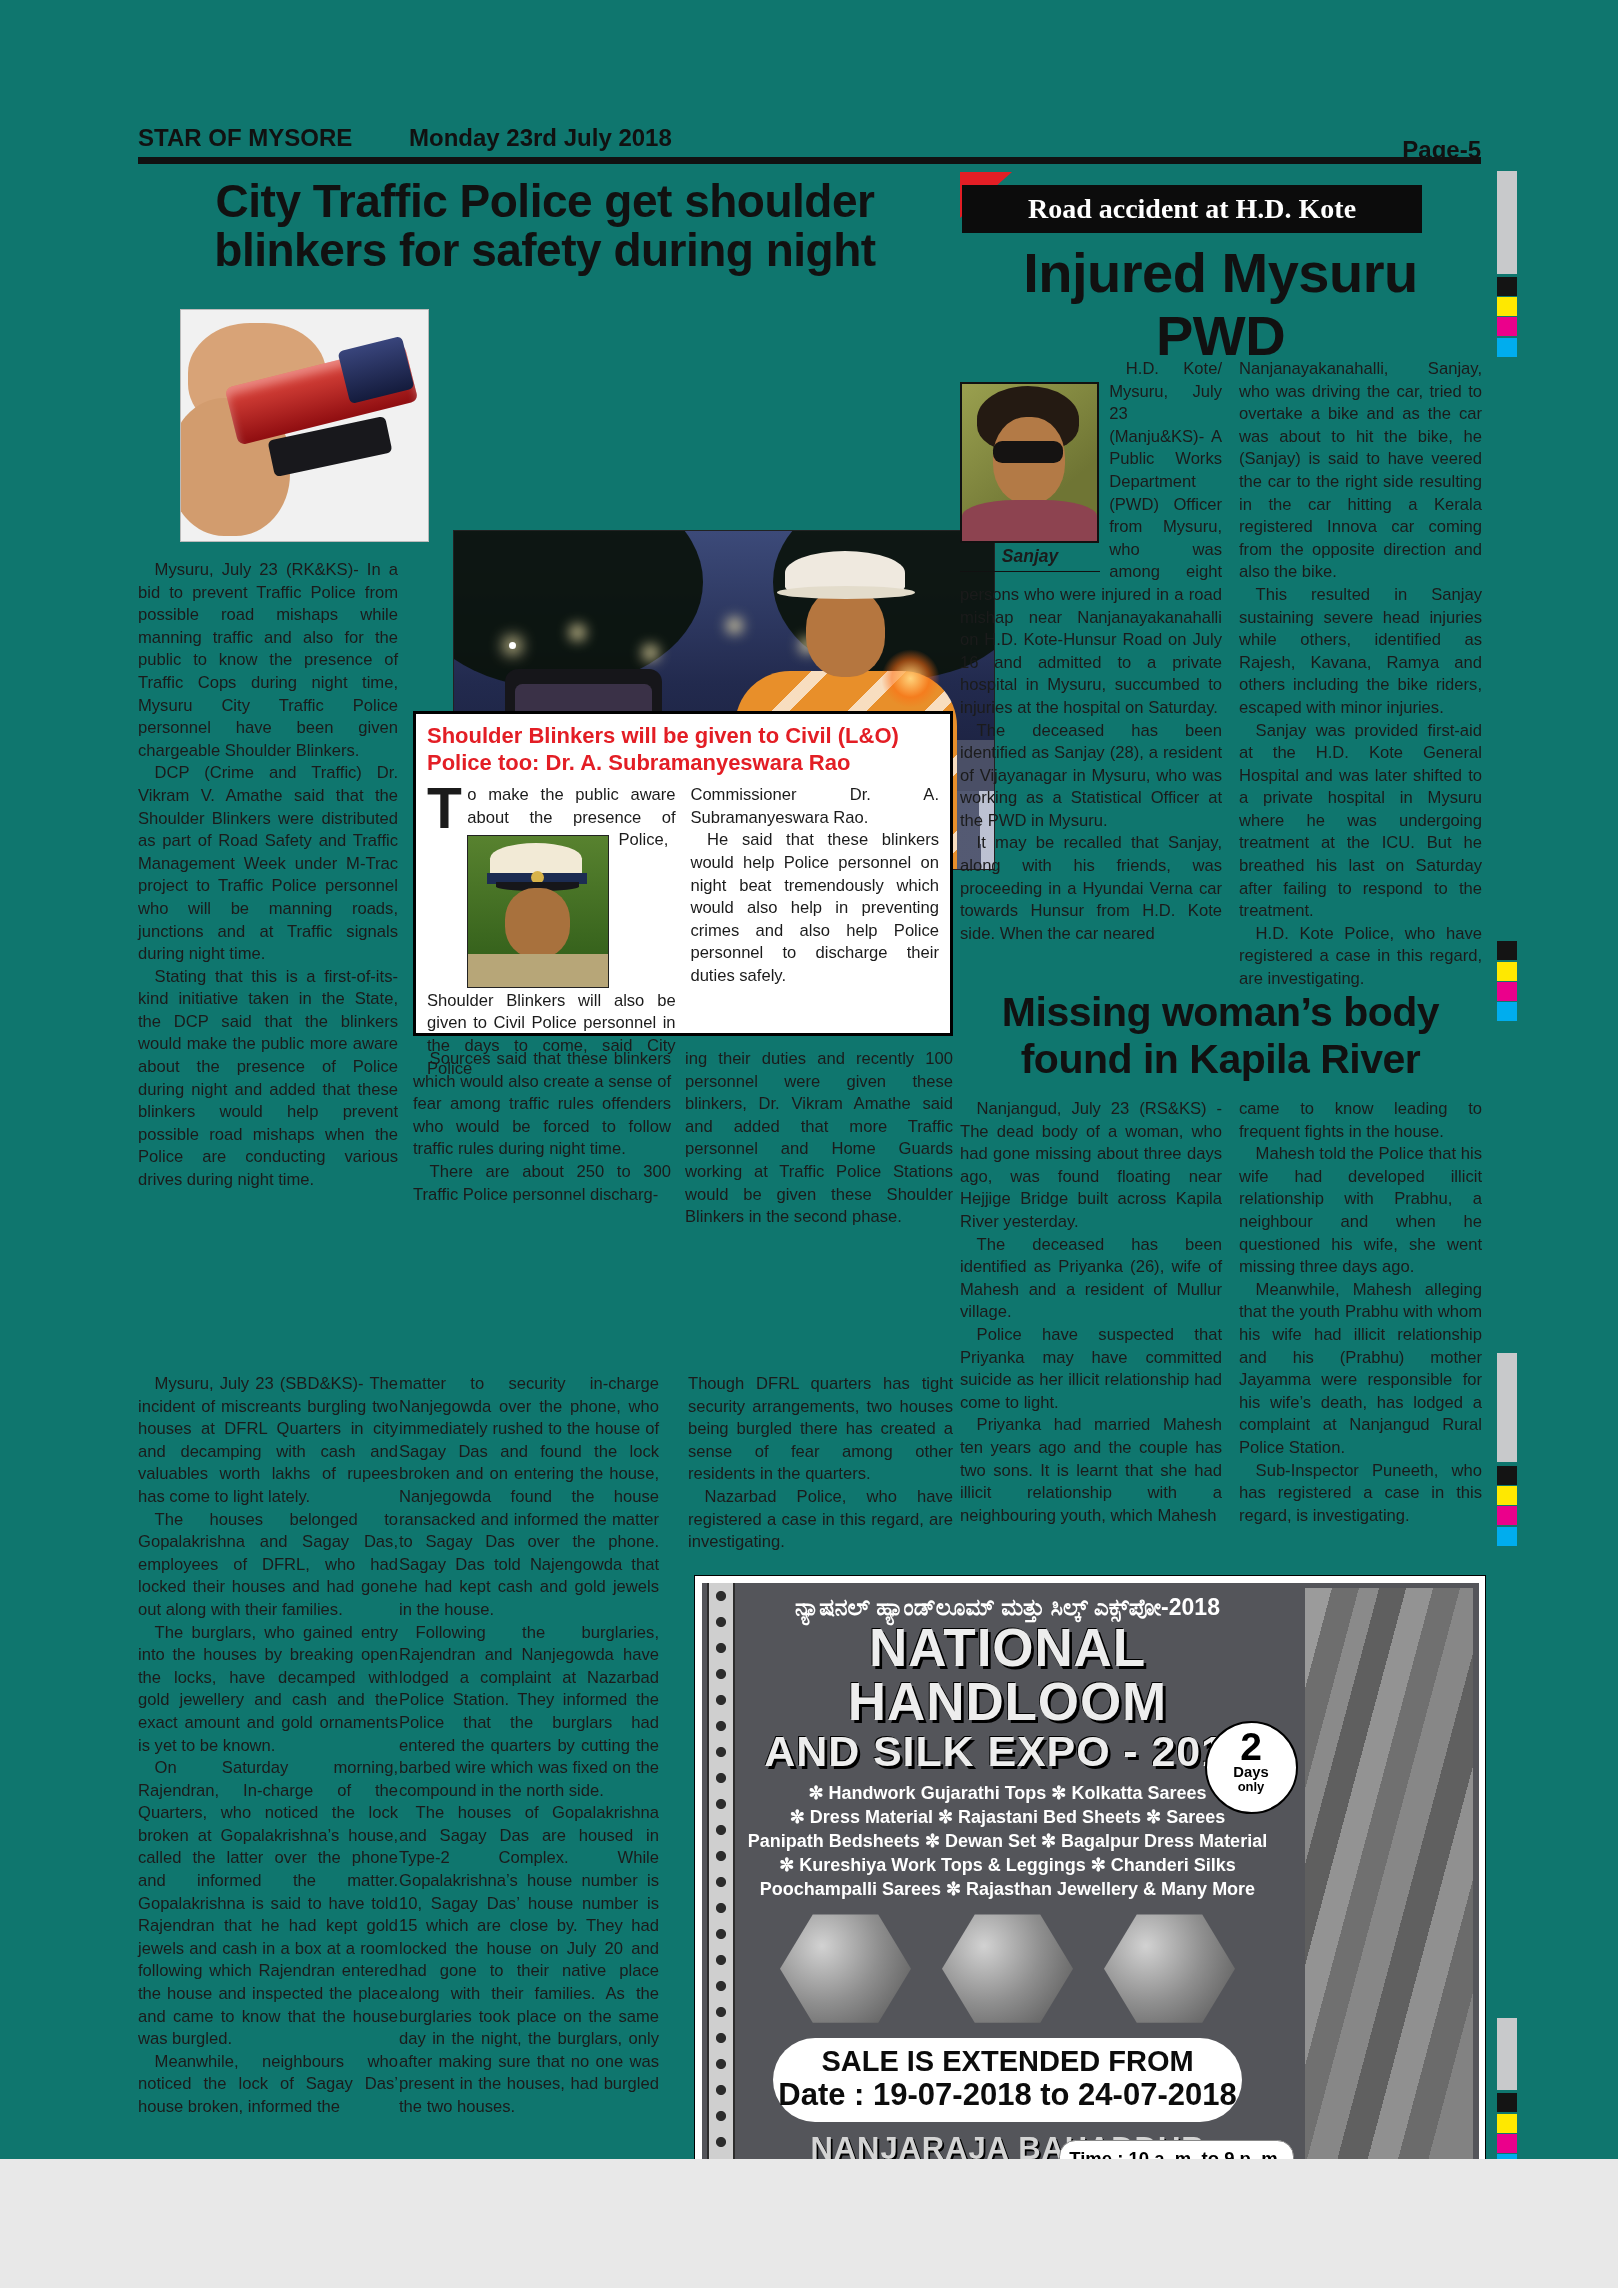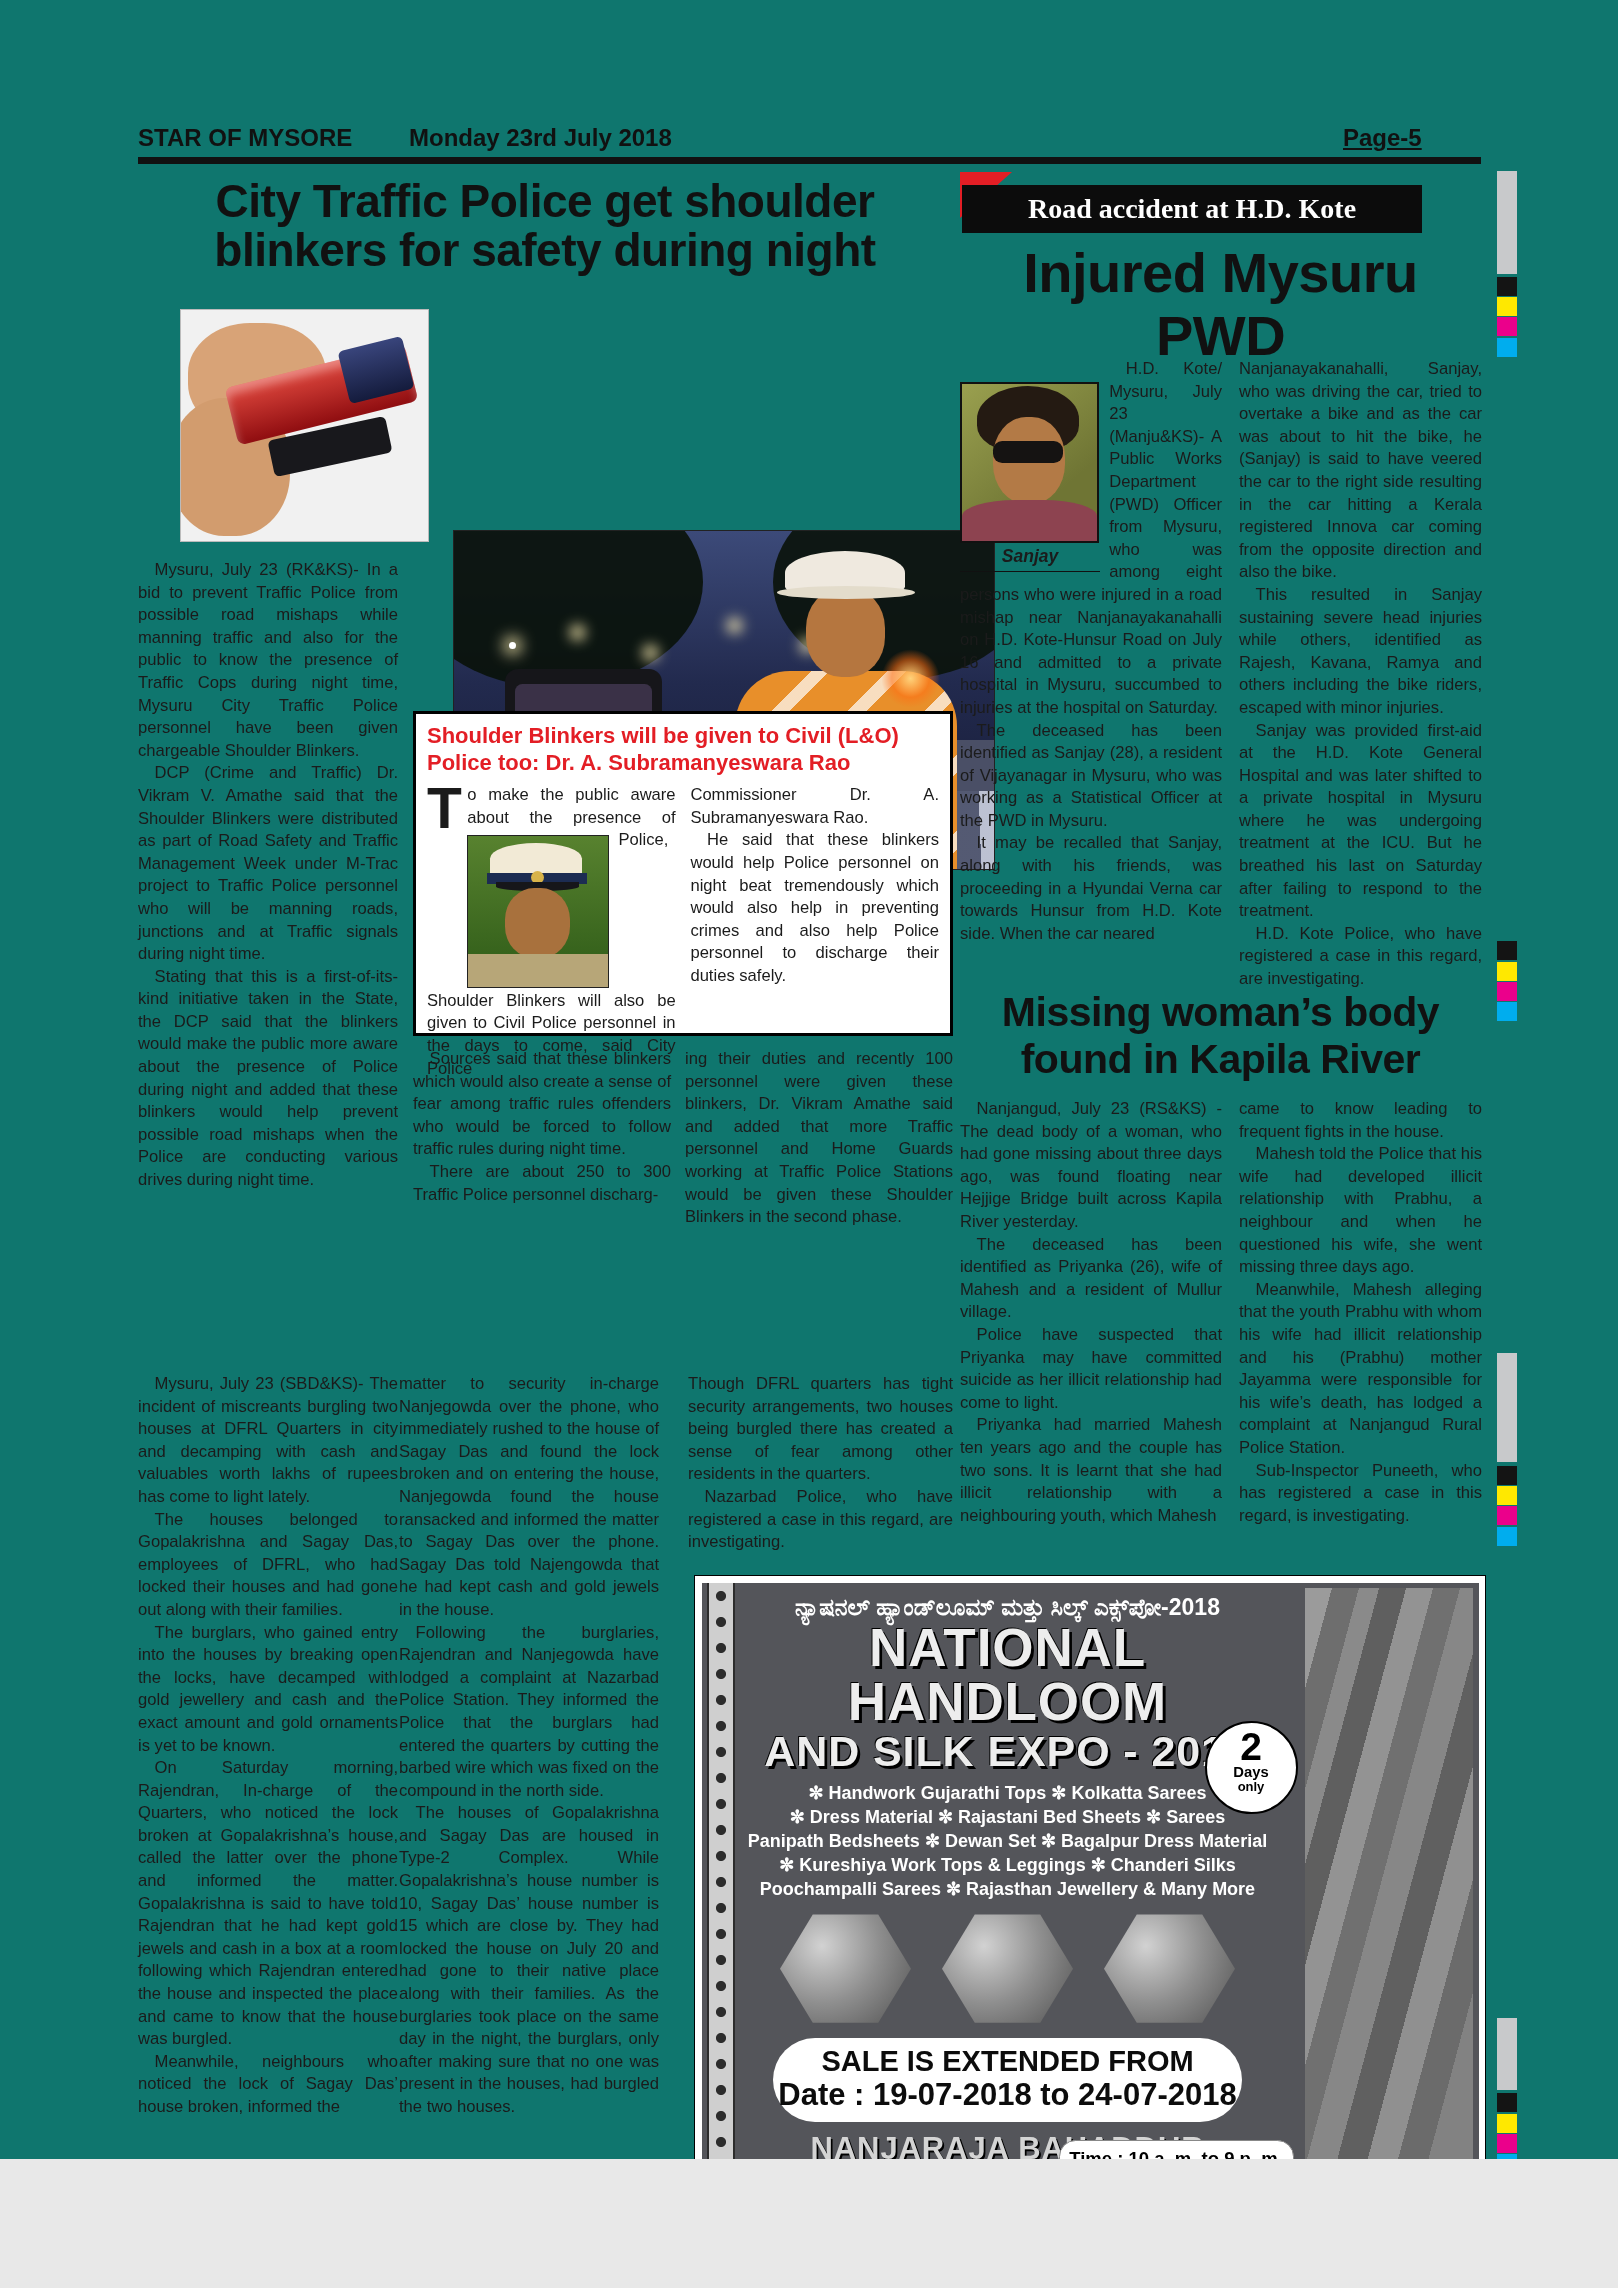--- a/index.html
+++ b/index.html
@@ -73,21 +73,21 @@
   .timebox{position:absolute;right:185px;bottom:48px;width:233px;height:35px;background:#fff;color:#000;
            border-radius:16.6px;font-size:18.5px;font-weight:bold;line-height:35px;text-align:center;border:1.8px solid #888;}
 </style>
 </head>
 <body>
 
 <div class="page">
 
   <div class="abs hdr" style="left:138px;top:124px;">STAR OF MYSORE</div>
   <div class="abs hdr" style="left:409px;top:124px;">Monday 23rd July 2018</div>
-  <div class="abs hdr" style="left:1343px;top:124px;width:138px;text-decoration:underline;">Page-5</div>
+  <div class="abs hdr" style="left:1343px;top:136px;width:138px;text-align:right;text-decoration:underline;">Page-5</div>
   <div class="abs toprule" style="left:138px;top:157px;width:1343px;height:6.5px;"></div>
 
   <div class="abs mark" style="top:171px;height:103px;background:#c8c9cb;"></div>
   <div class="abs mark" style="top:277px;height:19.4px;background:#141414;"></div>
   <div class="abs mark" style="top:297px;height:19.4px;background:#ffe800;"></div>
   <div class="abs mark" style="top:317px;height:19.4px;background:#eb008b;"></div>
   <div class="abs mark" style="top:338px;height:19.4px;background:#00adee;"></div>
 
   <div class="abs mark" style="top:941px;height:19.4px;background:#141414;"></div>
   <div class="abs mark" style="top:962px;height:19.4px;background:#ffe800;"></div>

